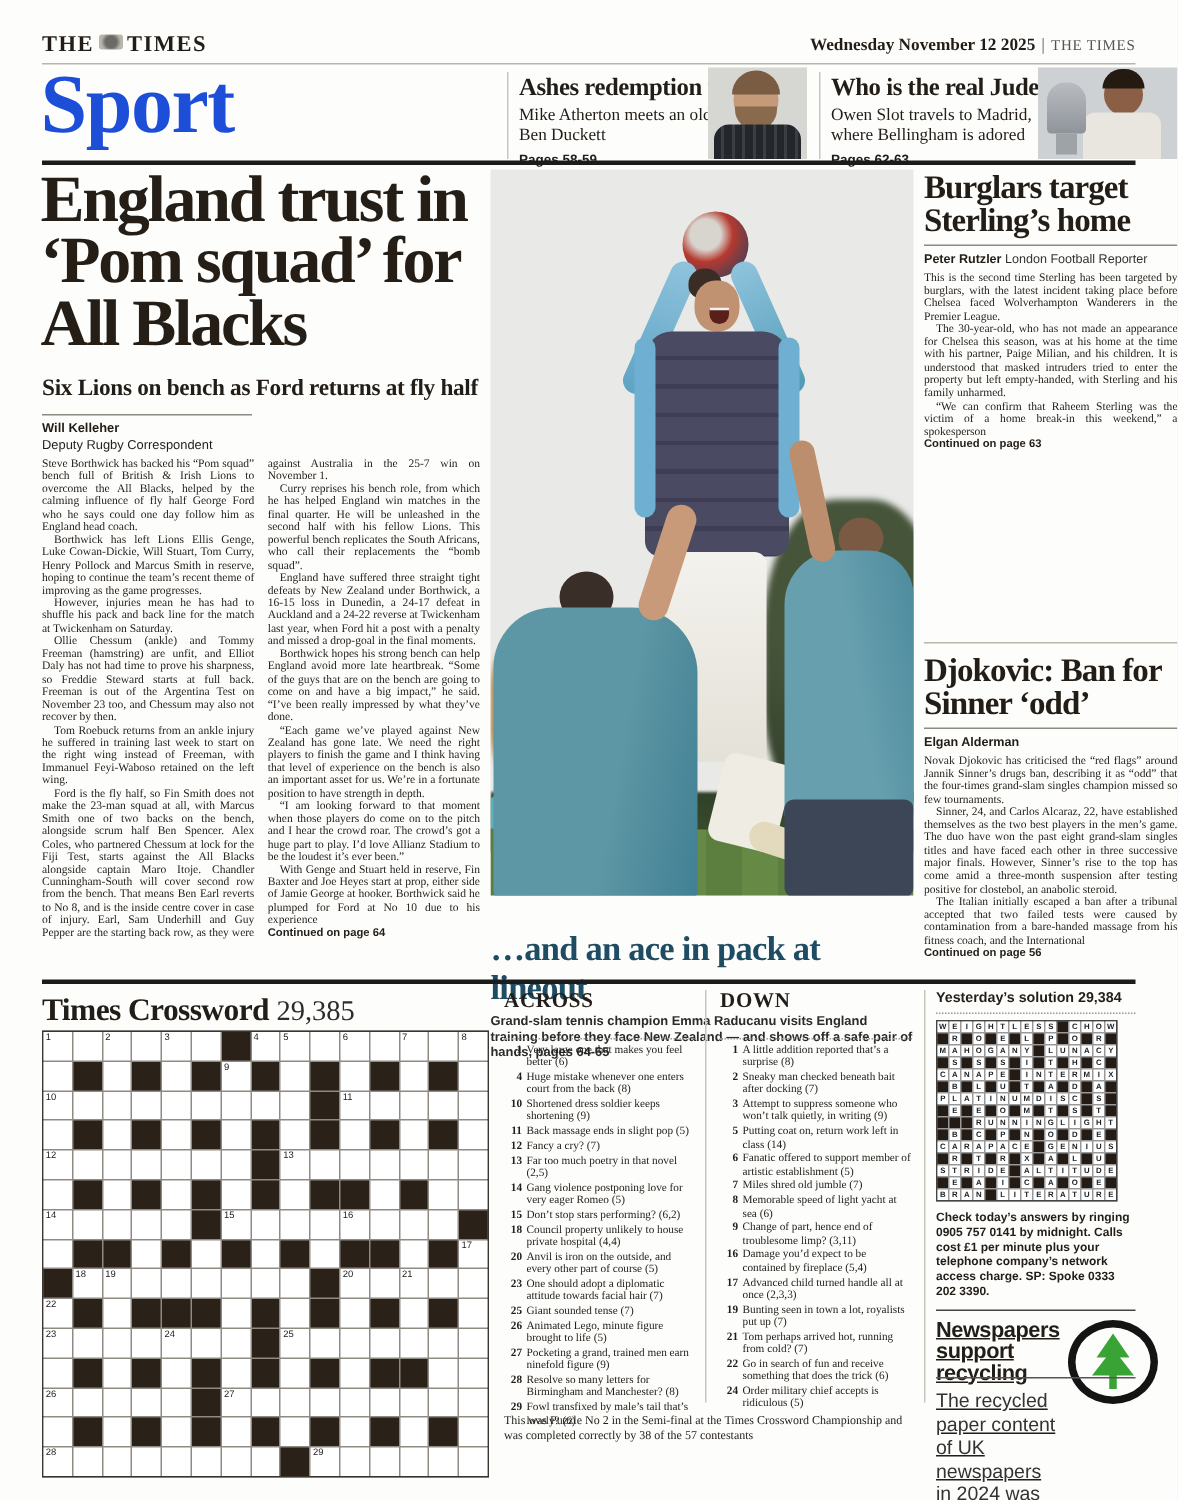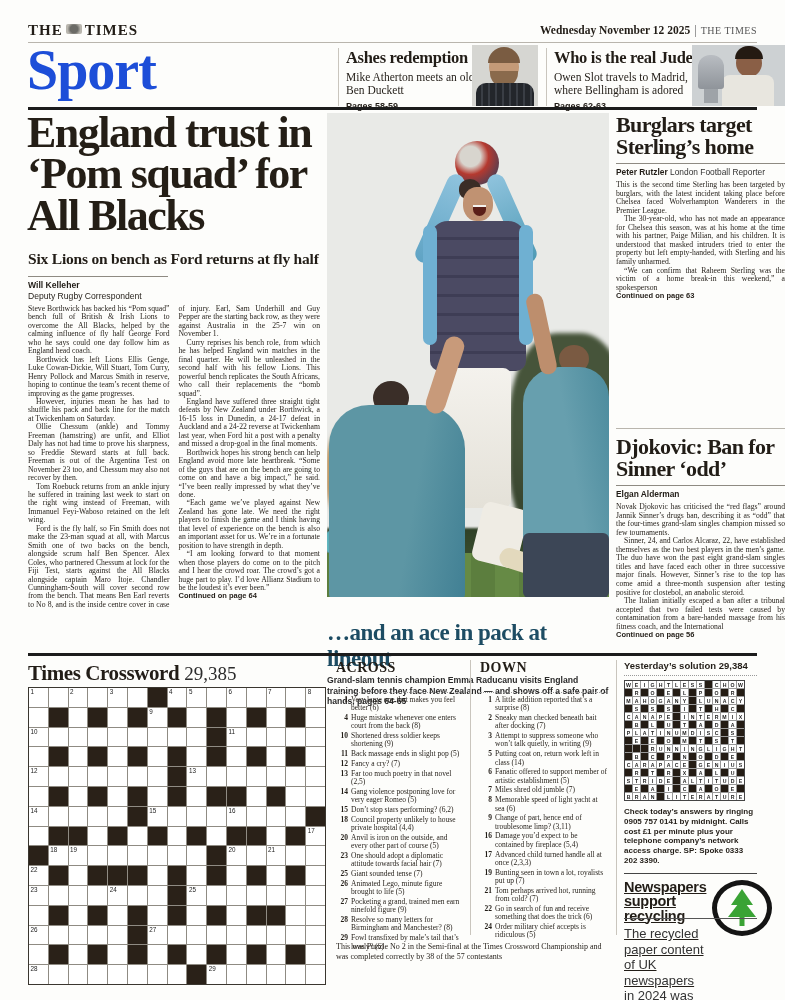--- a/index.html
+++ b/index.html
@@ -151,20 +151,21 @@
       <p>Borthwick has left Lions Ellis Genge, Luke Cowan-Dickie, Will Stuart, Tom Curry, Henry Pollock and Marcus Smith in reserve, hoping to continue the team’s recent theme of improving as the game progresses.</p>
       <p>However, injuries mean he has had to shuffle his pack and back line for the match at Twickenham on Saturday.</p>
       <p>Ollie Chessum (ankle) and Tommy Freeman (hamstring) are unfit, and Elliot Daly has not had time to prove his sharpness, so Freddie Steward starts at full back. Freeman is out of the Argentina Test on November 23 too, and Chessum may also not recover by then.</p>
       <p>Tom Roebuck returns from an ankle injury he suffered in training last week to start on the right wing instead of Freeman, with Immanuel Feyi-Waboso retained on the left wing.</p>
       <p>Ford is the fly half, so Fin Smith does not make the 23-man squad at all, with Marcus Smith one of two backs on the bench, alongside scrum half Ben Spencer. Alex Coles, who partnered Chessum at lock for the Fiji Test, starts against the All Blacks alongside captain Maro Itoje. Chandler Cunningham-South will cover second row from the bench. That means Ben Earl reverts to No 8, and is the inside centre cover in case of injury. Earl, Sam Underhill and Guy Pepper are the starting back row, as they were against Australia in the 25-7 win on November 1.</p>
       <p>Curry reprises his bench role, from which he has helped England win matches in the final quarter. He will be unleashed in the second half with his fellow Lions. This powerful bench replicates the South Africans, who call their replacements the “bomb squad”.</p>
       <p>England have suffered three straight tight defeats by New Zealand under Borthwick, a 16-15 loss in Dunedin, a 24-17 defeat in Auckland and a 24-22 reverse at Twickenham last year, when Ford hit a post with a penalty and missed a drop-goal in the final moments.</p>
       <p>Borthwick hopes his strong bench can help England avoid more late heartbreak. “Some of the guys that are on the bench are going to come on and have a big impact,” he said. “I’ve been really impressed by what they’ve done.</p>
       <p>“Each game we’ve played against New Zealand has gone late. We need the right players to finish the game and I think having that level of experience on the bench is also an important asset for us. We’re in a fortunate position to have strength in depth.</p>
       <p>“I am looking forward to that moment when those players do come on to the pitch and I hear the crowd roar. The crowd’s got a huge part to play. I’d love Allianz Stadium to be the loudest it’s ever been.”</p>
+      <p>With Genge and Stuart held in reserve, Fin Baxter and Joe Heyes start at prop, either side of Jamie George at hooker. Borthwick said he plumped for Ford at No 10 due to his experience</p>
       <p class="cont">Continued on page 64</p>
     </div>
 
   <div id="photo" class="abs">
     <div class="ph" style="left:0;top:300px;width:110px;height:130px;background:radial-gradient(circle at 30% 40%,#b5813f 0 30%,#9c6a33 55%,#7d5428 80%);border-radius:40% 60% 50% 50%;filter:blur(2px);"></div>
     <div class="ph" style="right:-20px;top:220px;width:120px;height:220px;background:radial-gradient(circle at 60% 30%,#46543a 0 40%,#39462f 70%);border-radius:40%;filter:blur(2px);"></div>
     <div class="ph" style="left:0;top:415px;width:282px;height:40px;background:linear-gradient(#2f4027,#3c512f);filter:blur(1px);"></div>
     <div class="ph" style="left:0;top:440px;width:282px;height:45px;background:repeating-linear-gradient(90deg,#5c7e3e 0 24px,#668a45 24px 48px);"></div>
     <div class="ph" style="left:0;top:418px;width:58px;height:22px;background:#5fc0cf;border-radius:3px;opacity:.85;"></div>
     <div class="ph" style="left:8px;top:452px;width:10px;height:6px;background:#d9c431;border-radius:2px;"></div>

